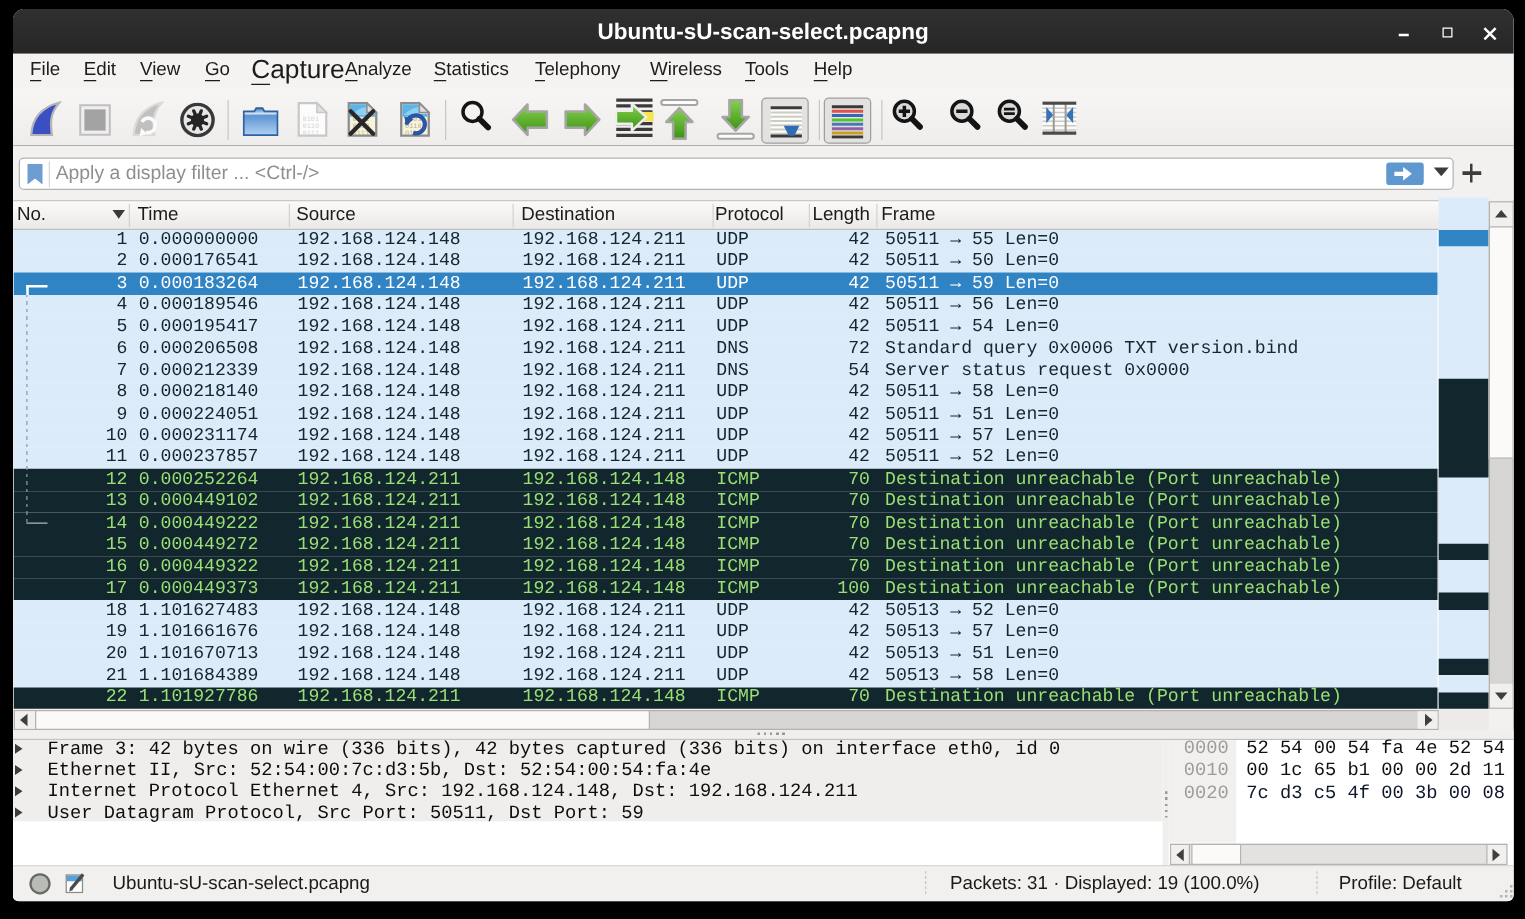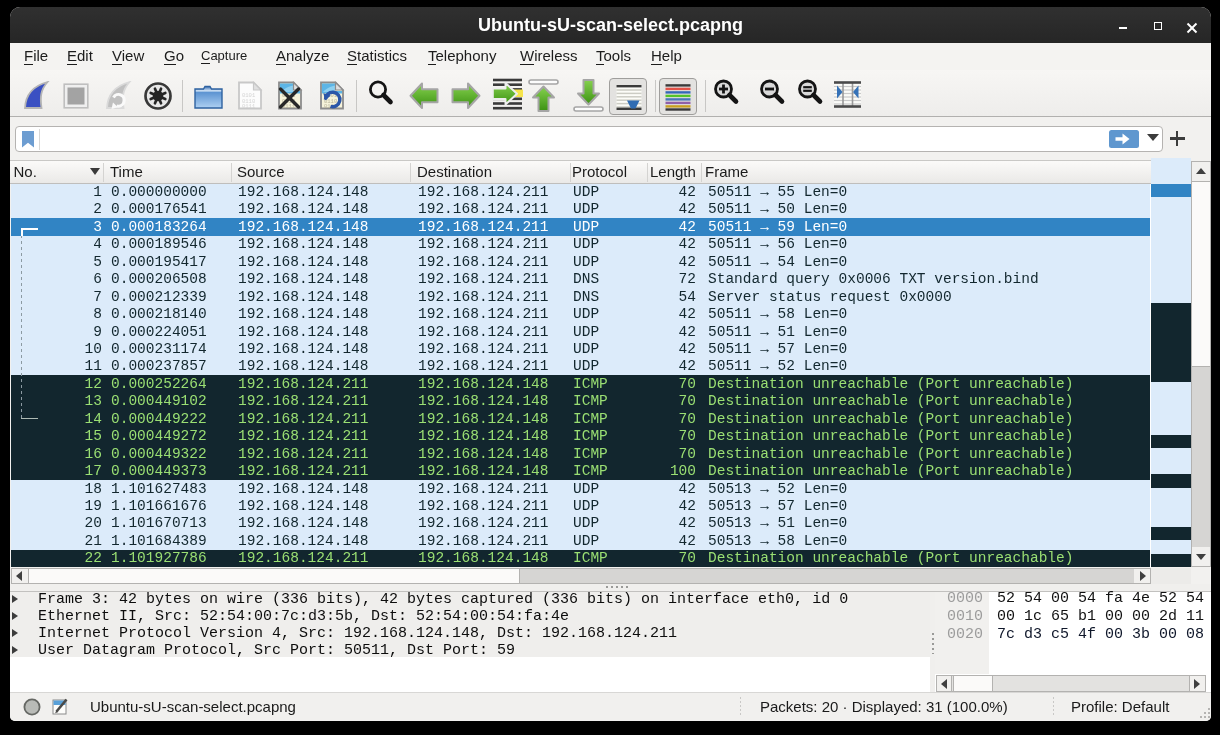--- a/index.html
+++ b/index.html
@@ -22,21 +22,21 @@
         <g stroke="#fff" stroke-width="2">
           <line x1="1.5" y1="1.5" x2="10.5" y2="10.5"></line>
           <line x1="10.5" y1="1.5" x2="1.5" y2="10.5"></line>
         </g>
       </svg></div>
 <div class="abs" style="left:0.00px;top:36.00px;width:1201.00px;height:27.00px;background:#f4f3f1;"></div>
 <div class="abs" style="left:14.00px;top:36.00px;height:27.00px;line-height:26px;font-size:15px;color:#1c1c1c;"><u>F</u>ile</div>
 <div class="abs" style="left:57.00px;top:36.00px;height:27.00px;line-height:26px;font-size:15px;color:#1c1c1c;"><u>E</u>dit</div>
 <div class="abs" style="left:102.00px;top:36.00px;height:27.00px;line-height:26px;font-size:15px;color:#1c1c1c;"><u>V</u>iew</div>
 <div class="abs" style="left:154.00px;top:36.00px;height:27.00px;line-height:26px;font-size:15px;color:#1c1c1c;"><u>G</u>o</div>
-<div class="abs" style="left:191.00px;top:36.00px;height:27.00px;line-height:26px;font-size:13px;color:#1c1c1c;"><u>C</u>apture</div>
+<div class="abs" style="left:191.00px;top:36.00px;height:27.00px;line-height:26px;font-size:21px;color:#1c1c1c;"><u>C</u>apture</div>
 <div class="abs" style="left:266.00px;top:36.00px;height:27.00px;line-height:26px;font-size:15px;color:#1c1c1c;"><u>A</u>nalyze</div>
 <div class="abs" style="left:337.00px;top:36.00px;height:27.00px;line-height:26px;font-size:15px;color:#1c1c1c;"><u>S</u>tatistics</div>
 <div class="abs" style="left:418.00px;top:36.00px;height:27.00px;line-height:26px;font-size:15px;color:#1c1c1c;"><u>T</u>elephony</div>
 <div class="abs" style="left:510.00px;top:36.00px;height:27.00px;line-height:26px;font-size:15px;color:#1c1c1c;"><u>W</u>ireless</div>
 <div class="abs" style="left:586.00px;top:36.00px;height:27.00px;line-height:26px;font-size:15px;color:#1c1c1c;"><u>T</u>ools</div>
 <div class="abs" style="left:641.00px;top:36.00px;height:27.00px;line-height:26px;font-size:15px;color:#1c1c1c;"><u>H</u>elp</div>
 <div class="abs" style="left:0.00px;top:63.00px;width:1201.00px;height:47.00px;background:linear-gradient(#f7f6f4,#eeedeb);border-bottom:1px solid #b1b0ae;"></div>
 <div class="abs" style="left:172.00px;top:73.00px;width:1.00px;height:32.00px;background:#c8c7c5;"></div>
 <div class="abs" style="left:346.00px;top:73.00px;width:1.00px;height:32.00px;background:#c8c7c5;"></div>
 <div class="abs" style="left:10.00px;top:74.00px;width:30.00px;height:28.00px;"><svg width="30" height="28" viewBox="0 0 30 28">
@@ -245,20 +245,21 @@
           <path d="M4 4.5 v13 l5.5 -6.5 Z"></path>
           <path d="M25.5 4.5 v13 l-5.5 -6.5 Z"></path>
         </g>
       </svg></div>
 <div class="abs" style="left:0.00px;top:110.00px;width:1201.00px;height:43.00px;background:#f2f1ef;"></div>
 <div class="abs" style="left:5.00px;top:119.00px;width:1148.00px;height:26.00px;background:#fff;border:1px solid #b5b3b1;border-radius:4px;"></div>
 <div class="abs" style="left:11.00px;top:123.50px;width:14.00px;height:17.00px;"><svg width="14" height="17">
         <path d="M1 0 h12 v16.5 l-6 -4.7 -6 4.7 Z" fill="#6d9dd1"></path>
       </svg></div>
 <div class="abs" style="left:28.50px;top:121.50px;width:1.00px;height:21.00px;background:#d8d7d5;"></div>
+<div class="abs" style="left:34.50px;top:119.00px;height:26.00px;line-height:25px;font-size:15.5px;color:#8f8f8f;">Apply a display filter ... &lt;Ctrl-/&gt;</div>
 <div class="abs" style="left:1098.50px;top:122.50px;width:30.50px;height:18.00px;background:#5f97cf;border-radius:2.5px;"><svg width="30.5" height="18" viewBox="0 0 30.5 18">
         <path d="M6.5 9 h11" stroke="#fff" stroke-width="3.4" fill="none"></path>
         <path d="M13.5 3.6 L20.5 9 L13.5 14.4 Z" fill="#fff"></path>
       </svg></div>
 <div class="abs" style="left:1136.50px;top:127.00px;width:0;height:0;border-left:6.5px solid transparent;border-right:6.5px solid transparent;border-top:7.5px solid #3c3c3c"></div>
 <div class="abs" style="left:1159.50px;top:123.80px;width:15.00px;height:15.00px;">
       <div class="abs" style="left:0;top:6.2px;width:15px;height:2.6px;background:#3c3c3c"></div>
       <div class="abs" style="left:6.2px;top:0;width:2.6px;height:15px;background:#3c3c3c"></div>
     </div>
 <div class="abs" style="left:0.00px;top:153.00px;width:1141.00px;height:23.50px;background:linear-gradient(#fbfaf9,#eae9e7);border-top:1px solid #c9c8c6;border-bottom:1px solid #bfbebc;"></div>
@@ -331,21 +332,21 @@
 <div class="abs" style="left:0.00px;top:583.50px;width:1201.00px;height:101.50px;background:#fff;border-top:1px solid #c2c1bf;"></div>
 <div class="abs" style="left:0.00px;top:584.50px;width:920.00px;height:65.50px;background:#efeeec;"></div>
 <div class="abs" style="left:920.00px;top:584.50px;width:5.00px;height:100.50px;background:#f0efed;"></div>
 <div class="abs" style="left:922.00px;top:626.00px;width:1.60px;height:21.00px;background:repeating-linear-gradient(#9a9a98 0,#9a9a98 2px,transparent 2px,transparent 5px);"></div>
 <div class="abs" style="left:925.00px;top:584.50px;width:54.00px;height:82.50px;background:#f1f0ee;"></div>
 <div class="abs" style="left:2.00px;top:587.50px;width:0;height:0;border-top:4.5px solid transparent;border-bottom:4.5px solid transparent;border-left:6.5px solid #3c3c3c"></div>
 <div class="abs" style="left:28.00px;top:583.50px;height:17.00px;line-height:17px;font:15px 'Liberation Mono',monospace;color:#0d0d0d;white-space:pre;">Frame 3: 42 bytes on wire (336 bits), 42 bytes captured (336 bits) on interface eth0, id 0</div>
 <div class="abs" style="left:2.00px;top:604.50px;width:0;height:0;border-top:4.5px solid transparent;border-bottom:4.5px solid transparent;border-left:6.5px solid #3c3c3c"></div>
 <div class="abs" style="left:28.00px;top:600.50px;height:17.00px;line-height:17px;font:15px 'Liberation Mono',monospace;color:#0d0d0d;white-space:pre;">Ethernet II, Src: 52:54:00:7c:d3:5b, Dst: 52:54:00:54:fa:4e</div>
 <div class="abs" style="left:2.00px;top:621.50px;width:0;height:0;border-top:4.5px solid transparent;border-bottom:4.5px solid transparent;border-left:6.5px solid #3c3c3c"></div>
-<div class="abs" style="left:28.00px;top:617.50px;height:17.00px;line-height:17px;font:15px 'Liberation Mono',monospace;color:#0d0d0d;white-space:pre;">Internet Protocol Version 4, Src: 192.168.124.148, Dst: 192.168.124.211</div>
+<div class="abs" style="left:28.00px;top:617.50px;height:17.00px;line-height:17px;font:15px 'Liberation Mono',monospace;color:#0d0d0d;white-space:pre;">Internet Protocol Ethernet 4, Src: 192.168.124.148, Dst: 192.168.124.211</div>
 <div class="abs" style="left:2.00px;top:638.50px;width:0;height:0;border-top:4.5px solid transparent;border-bottom:4.5px solid transparent;border-left:6.5px solid #3c3c3c"></div>
 <div class="abs" style="left:28.00px;top:634.50px;height:17.00px;line-height:17px;font:15px 'Liberation Mono',monospace;color:#0d0d0d;white-space:pre;">User Datagram Protocol, Src Port: 50511, Dst Port: 59</div>
 <div class="abs" style="left:937.00px;top:582.50px;height:18.00px;line-height:18px;font:15px 'Liberation Mono',monospace;color:#9c9c9c;white-space:pre;">0000</div>
 <div class="abs" style="left:987.00px;top:582.50px;height:18.00px;line-height:18px;font:15px 'Liberation Mono',monospace;color:#111;white-space:pre;">52 54 00 54 fa 4e 52 54</div>
 <div class="abs" style="left:937.00px;top:600.50px;height:18.00px;line-height:18px;font:15px 'Liberation Mono',monospace;color:#9c9c9c;white-space:pre;">0010</div>
 <div class="abs" style="left:987.00px;top:600.50px;height:18.00px;line-height:18px;font:15px 'Liberation Mono',monospace;color:#111;white-space:pre;">00 1c 65 b1 00 00 2d 11</div>
 <div class="abs" style="left:937.00px;top:618.50px;height:18.00px;line-height:18px;font:15px 'Liberation Mono',monospace;color:#9c9c9c;white-space:pre;">0020</div>
 <div class="abs" style="left:987.00px;top:618.50px;height:18.00px;line-height:18px;font:15px 'Liberation Mono',monospace;color:#0f172a;white-space:pre;">7c d3 c5 4f 00 3b 00 08</div>
 <div class="abs" style="left:925.50px;top:667.50px;width:270.00px;height:17.50px;background:#e3e2e0;border:1px solid #b3b2b0;">
       <div class="abs" style="left:0;top:0;width:15.5px;bottom:0;background:#f1f0ee;border-right:1px solid #b3b2b0"></div>
@@ -359,21 +360,21 @@
         <circle cx="9" cy="9" r="7.6" fill="#b9bbb7" stroke="#666864" stroke-width="1.8"></circle>
       </svg></div>
 <div class="abs" style="left:42.00px;top:691.00px;width:17.00px;height:17.00px;"><svg width="17" height="17">
         <rect x="1" y="2" width="13" height="14" fill="#fdfdfb" stroke="#8a8a8a"></rect>
         <rect x="1.5" y="2.5" width="12" height="4.5" fill="#58a0d8"></rect>
         <line x1="14.5" y1="1.5" x2="4.5" y2="13.5" stroke="#4a4a48" stroke-width="2.6"></line>
         <path d="M3.2 15.2 l1.1 -3 2 1.8 Z" fill="#4a4a48"></path>
       </svg></div>
 <div class="abs" style="left:80.00px;top:685.00px;height:29.00px;line-height:29px;font-size:15px;color:#1a1a1a;">Ubuntu-sU-scan-select.pcapng</div>
 <div class="abs" style="left:730.00px;top:690.00px;width:1.00px;height:19.00px;background:repeating-linear-gradient(#c9c8c6 0,#c9c8c6 2px,transparent 2px,transparent 4px);"></div>
-<div class="abs" style="left:750.00px;top:685.00px;height:29.00px;line-height:29px;font-size:15px;color:#1a1a1a;">Packets: 20 · Displayed: 31 (100.0%)</div>
+<div class="abs" style="left:750.00px;top:685.00px;height:29.00px;line-height:29px;font-size:15px;color:#1a1a1a;">Packets: 31 · Displayed: 19 (100.0%)</div>
 <div class="abs" style="left:1043.00px;top:690.00px;width:1.00px;height:19.00px;background:repeating-linear-gradient(#c9c8c6 0,#c9c8c6 2px,transparent 2px,transparent 4px);"></div>
 <div class="abs" style="left:1061.00px;top:685.00px;height:29.00px;line-height:29px;font-size:15px;color:#1a1a1a;">Profile: Default</div>
 <div class="abs" style="left:1198px;top:701px;width:2px;height:2px;background:#b5b4b2"></div>
     <div class="abs" style="left:1198px;top:705px;width:2px;height:2px;background:#b5b4b2"></div>
     <div class="abs" style="left:1194px;top:705px;width:2px;height:2px;background:#b5b4b2"></div>
     <div class="abs" style="left:1198px;top:709px;width:2px;height:2px;background:#b5b4b2"></div>
     <div class="abs" style="left:1194px;top:709px;width:2px;height:2px;background:#b5b4b2"></div>
     <div class="abs" style="left:1190px;top:709px;width:2px;height:2px;background:#b5b4b2"></div>
 </div>
 

